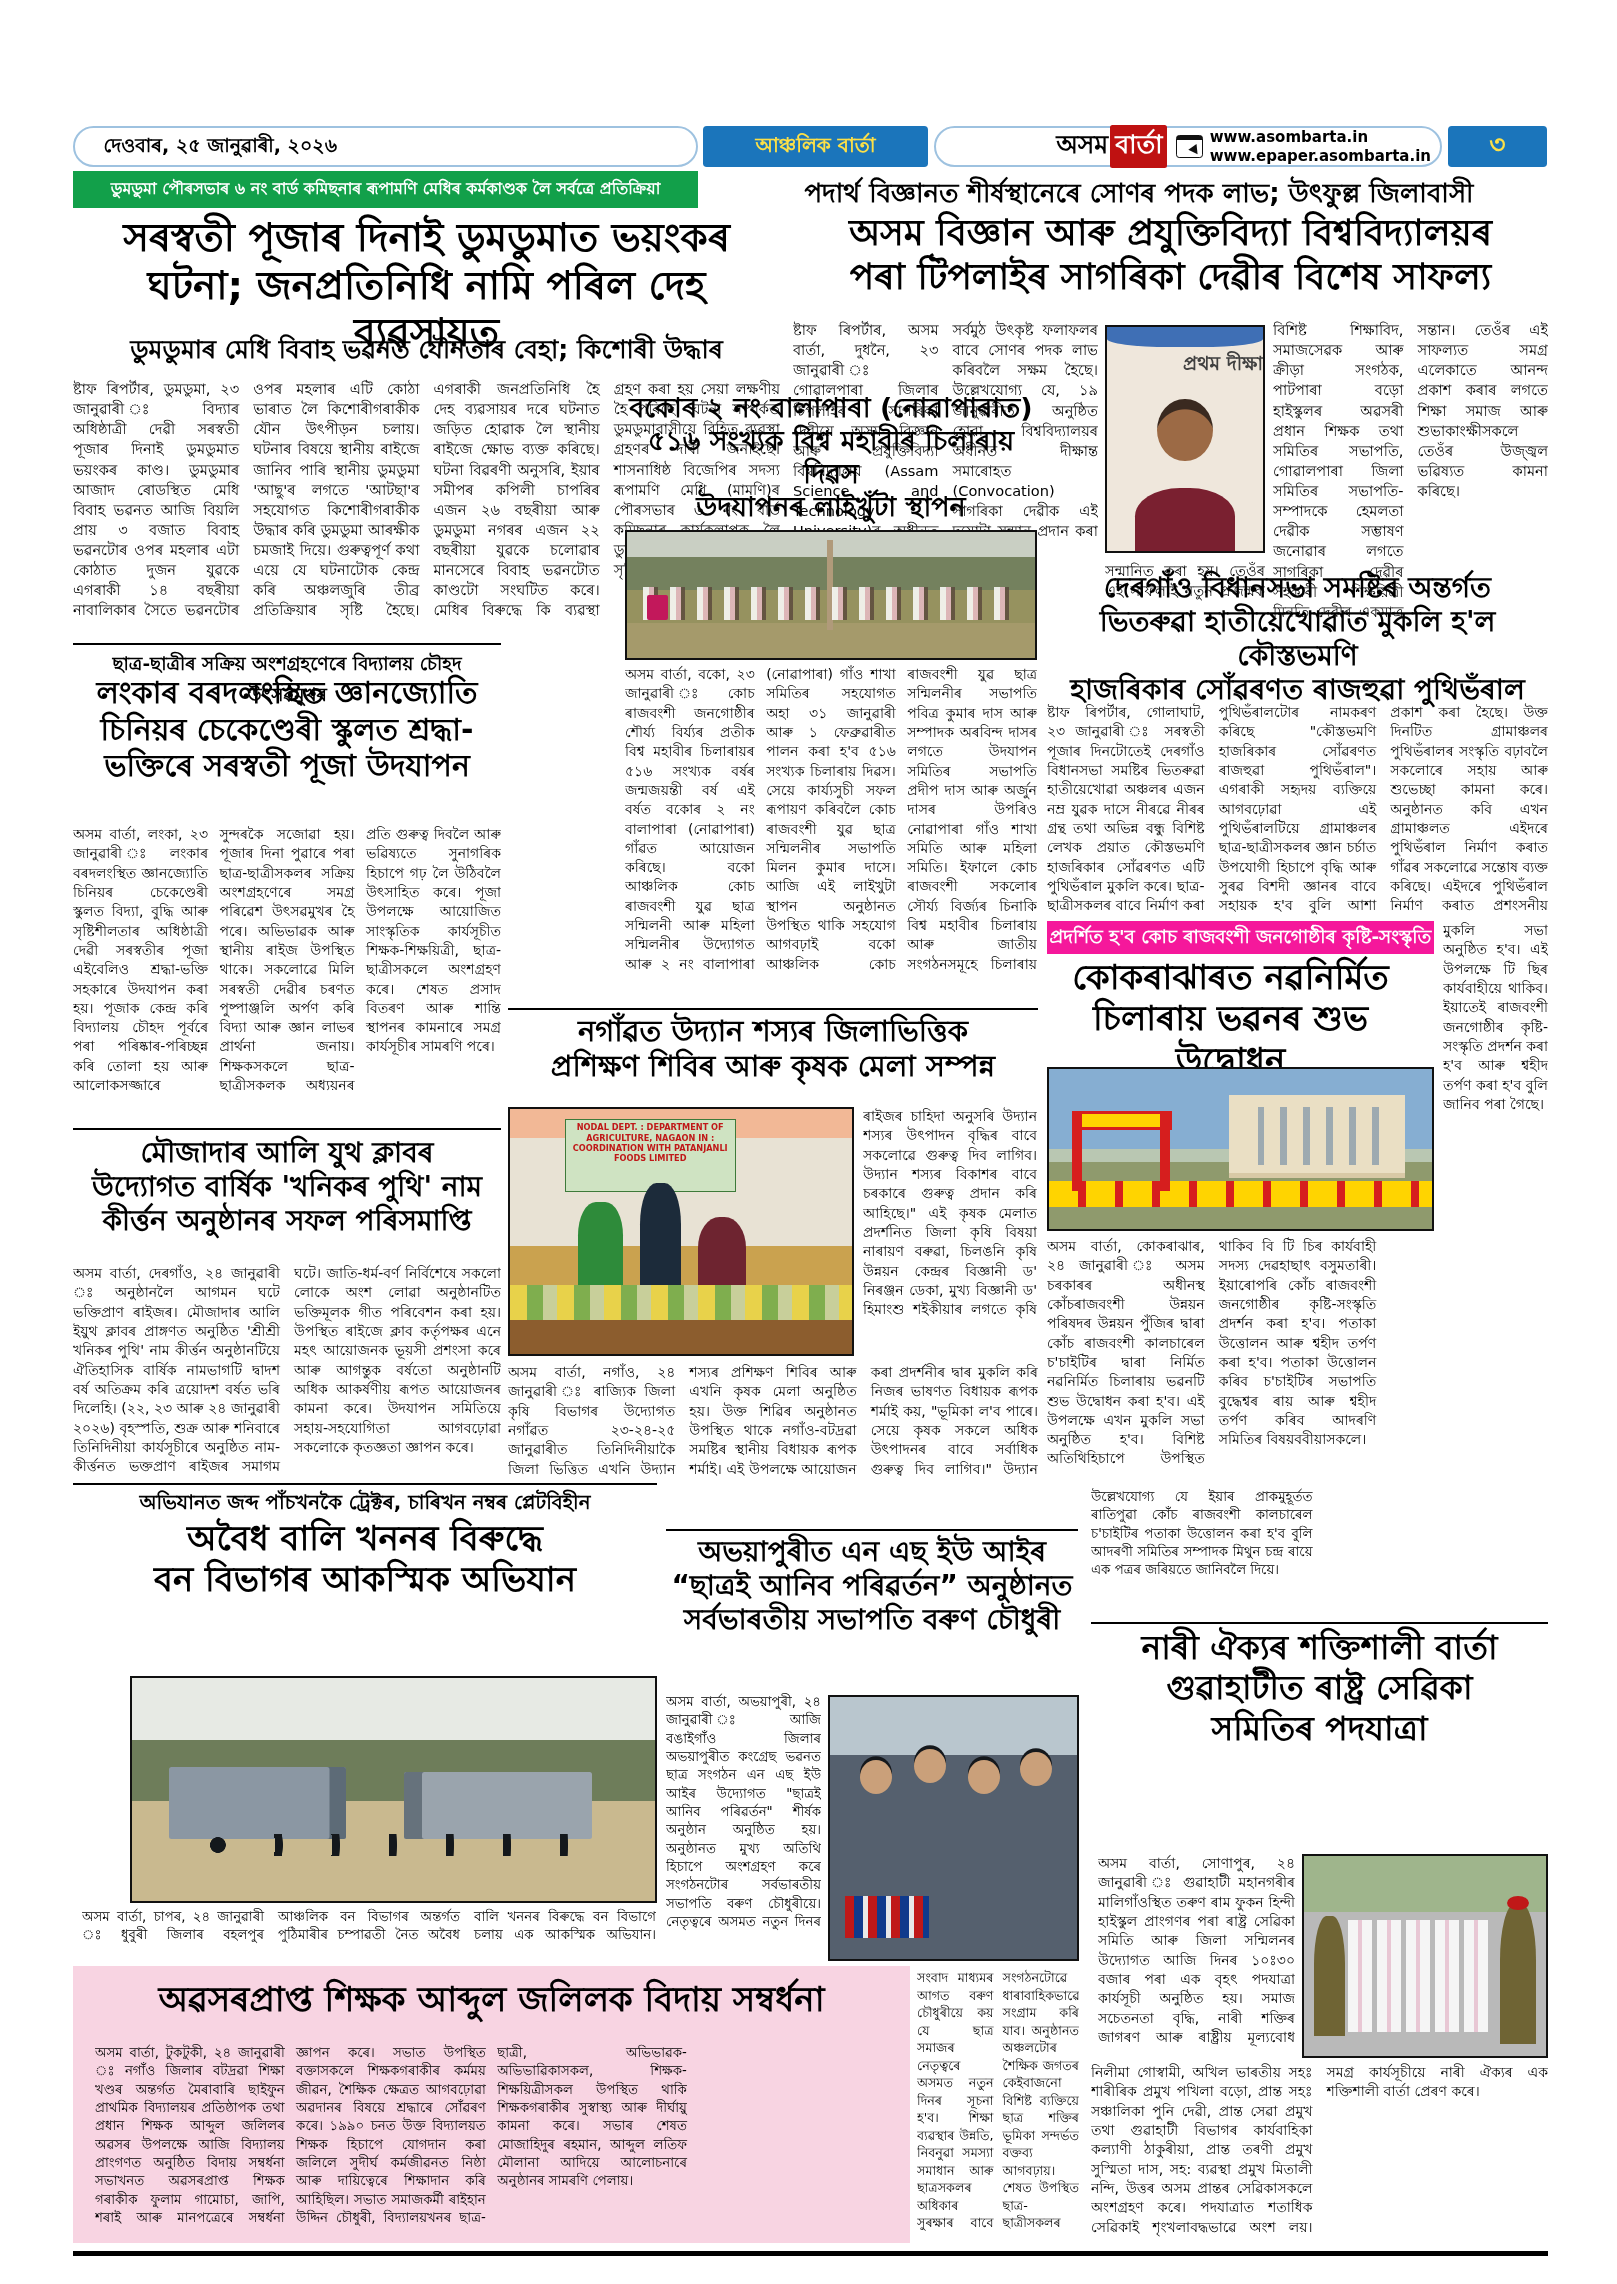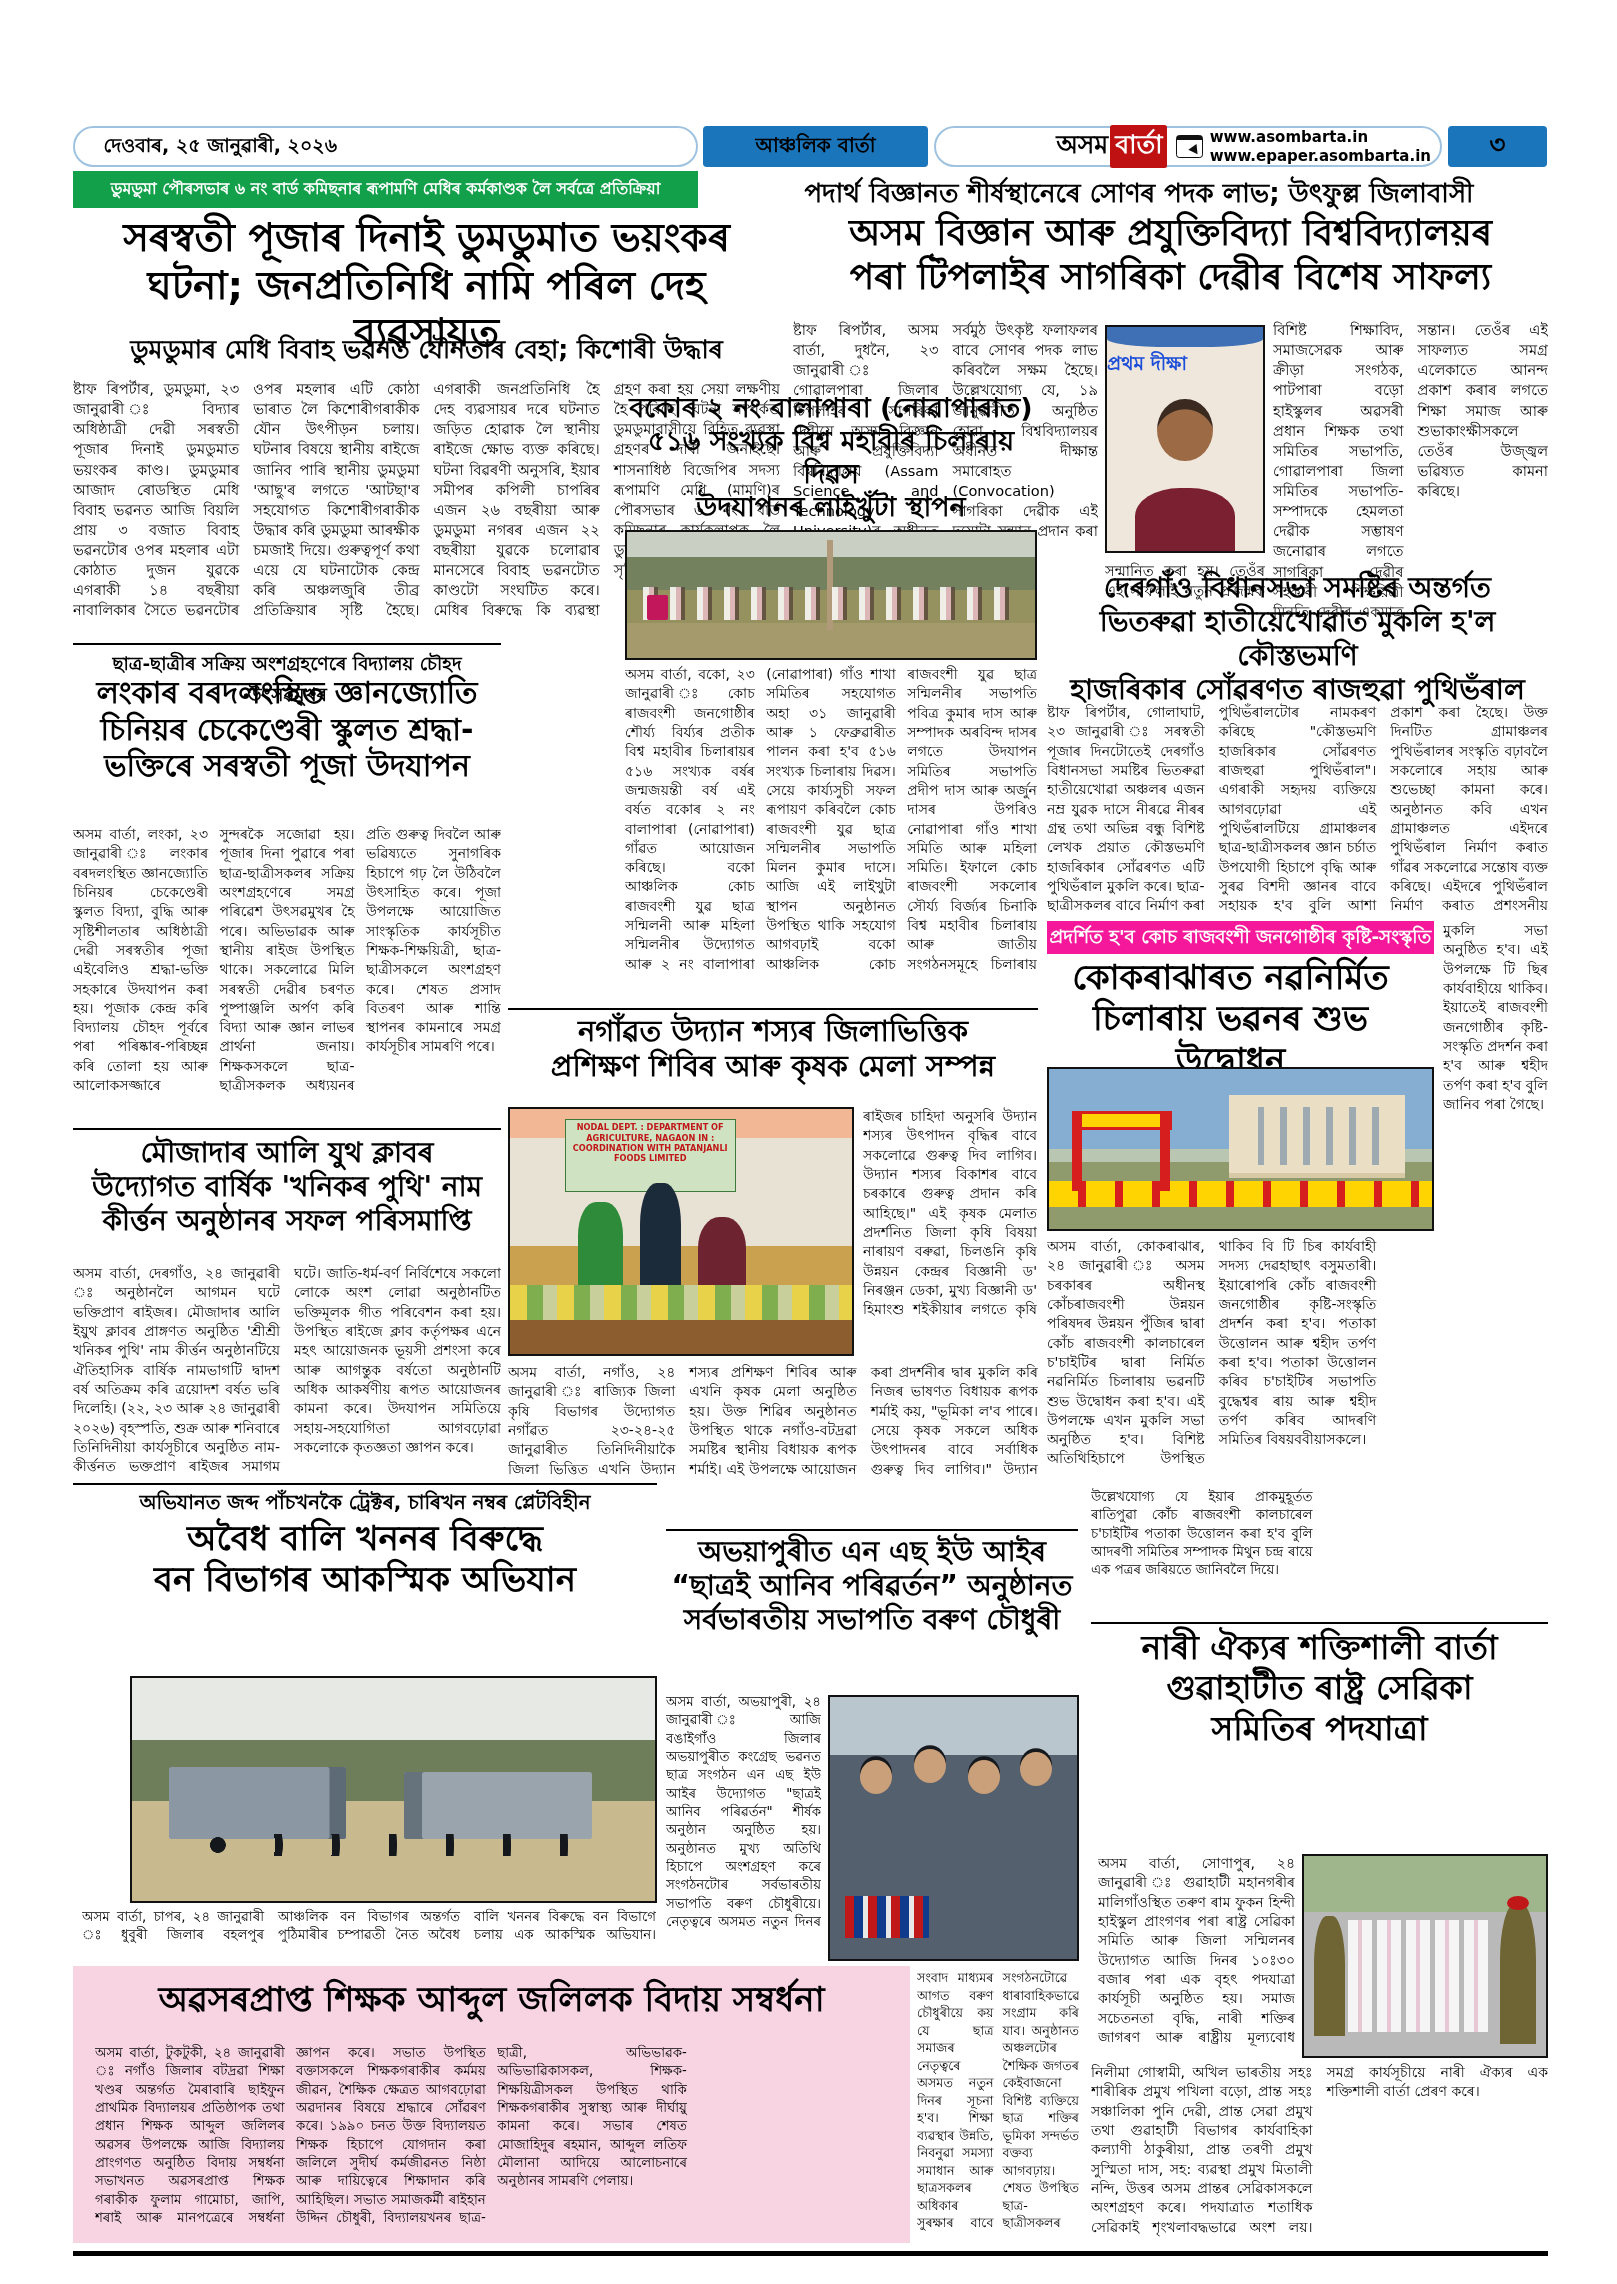--- a/index.html
+++ b/index.html
@@ -1,20 +1,20 @@
 <!DOCTYPE html>
 <html style="font-size:10px"><head>
 <meta charset="utf-8">
 <style>
   html,body{margin:0;padding:0;background:#e9e9e9;}
   #paper{position:relative;width:1618px;height:2284px;background:#ffffff;margin:0 auto;
          font-family:"DejaVu Sans",sans-serif;color:#000;overflow:hidden;}
   .abs{position:absolute;}
   .pill{border:2.5px solid #9ec2e0;border-radius:25px;background:#fff;display:flex;align-items:center;}
-  .bluebox{background:#1b75bb;color:#000000;display:flex;align-items:center;justify-content:center;font-weight:bold;}
+  .bluebox{background:#1b75bb;color:#fde047;display:flex;align-items:center;justify-content:center;font-weight:bold;}
   .headline{font-weight:bold;text-align:center;white-space:pre-line;line-height:1.22;letter-spacing:0;}
   .kicker{font-weight:bold;text-align:center;white-space:pre-line;}
   .bodytext{text-align:justify;line-height:1.38;overflow:hidden;column-fill:auto;column-gap:14px;}
   .rule{background:#000;height:1.9px;}
   .photo{border:2.5px solid #111;overflow:hidden;box-sizing:border-box;}
   
   #date-pill{left:73px;top:126px;width:625px;height:41px;padding-left:28.6px;font-size:19px;font-weight:bold;box-sizing:border-box;}
   #section-box{left:703px;top:126px;width:225px;height:41px;font-size:20px;border-radius:3.8px;}
   #right-pill{left:934px;top:126px;width:508px;height:41px;justify-content:flex-end;padding-right:9px;box-sizing:border-box;}
   #page-box{left:1448px;top:126px;width:99px;height:41px;font-size:25px;border-radius:3.8px;}
@@ -31,21 +31,21 @@
   #right-kicker{left:730px;top:173px;width:818px;font-size:26px;}
   
   #a-head{left:73px;top:214px;width:707px;font-size:39px;}
   #a-sub{left:73px;top:335px;width:707px;font-size:25px;}
   #a-body{left:73px;top:379px;width:707px;height:261px;font-size:14.6px;column-count:4;}
   
   #b-head{left:793px;top:211px;width:755px;font-size:36px;}
   #b-body-left{left:793px;top:320px;width:305px;height:305px;font-size:14.6px;column-count:2;}
   #b-photo{left:1105px;top:325px;width:160px;height:228px;background:#efe7dc;}
   #b-photo .scallop{position:absolute;left:0;top:0;right:0;height:9%;background:#3f6fb5;border-radius:0 0 40% 40%;}
-  #b-photo .plabel{position:absolute;left:0;top:10%;right:0;text-align:left;color:#1d4ed8;font-weight:bold;font-size:19px;}
+  #b-photo .plabel{position:absolute;left:0;top:10%;right:0;text-align:right;color:#404040;font-weight:bold;font-size:19px;}
   #b-photo .head{position:absolute;left:32%;top:32%;width:36%;height:28%;background:radial-gradient(circle at 50% 65%,#9c6a45 60%,#3a2a20 62%);border-radius:50%;}
   #b-photo .torso{position:absolute;left:18%;bottom:0;width:64%;height:28%;background:#7a2030;border-radius:45% 45% 0 0;}
   #b-body-below{left:1105px;top:561px;width:160px;height:63px;font-size:14.6px;column-count:1;}
   #b-body-right{left:1273px;top:320px;width:275px;height:305px;font-size:14.6px;column-count:2;}
   
   #c-head{left:625px;top:392px;width:412px;font-size:27px;}
   #c-photo{left:625px;top:530px;width:412px;height:130px;background:
      linear-gradient(#c9cfc3 0 20%,#74815e 20% 46%,#96925f 46% 72%,#a59a6b 72% 100%);}
   #c-photo .pole{position:absolute;left:49%;top:6%;width:1.4%;height:72%;background:#b09a7a;}
   #c-photo .crowd{position:absolute;left:4%;right:4%;top:44%;height:26%;

